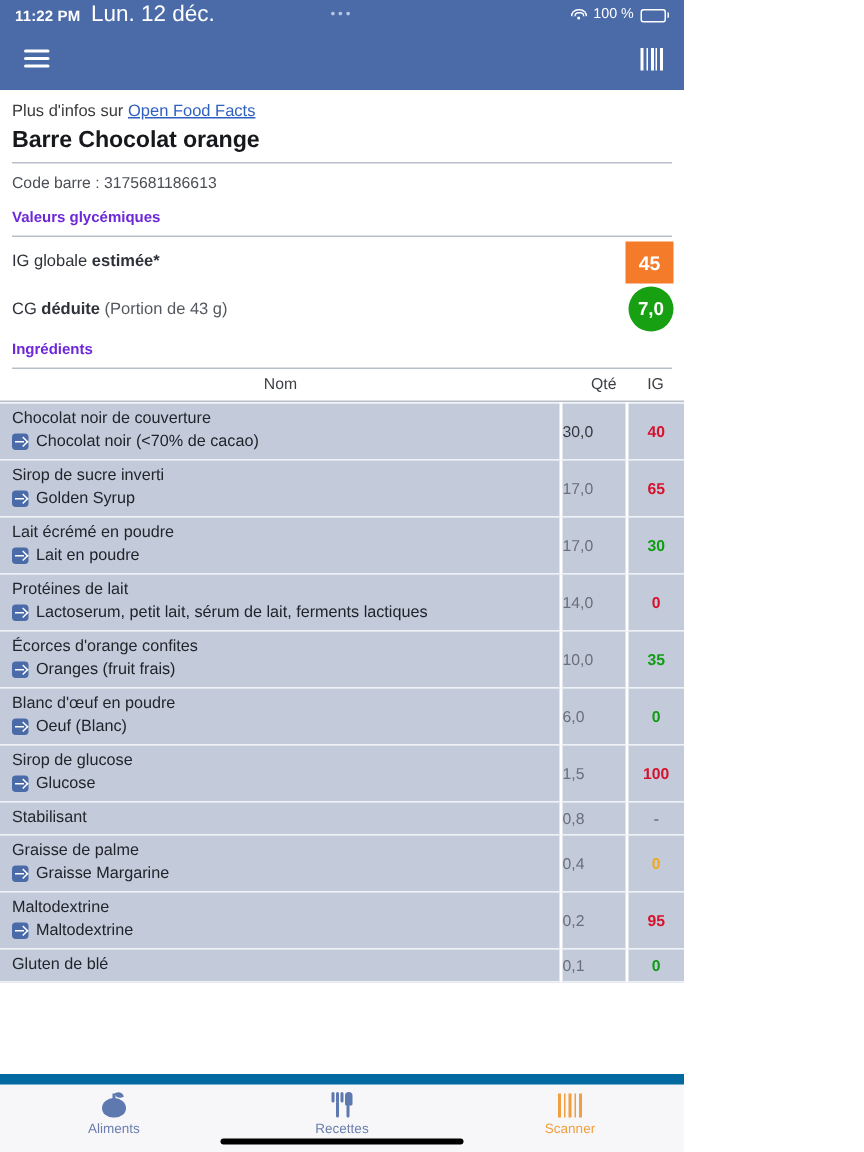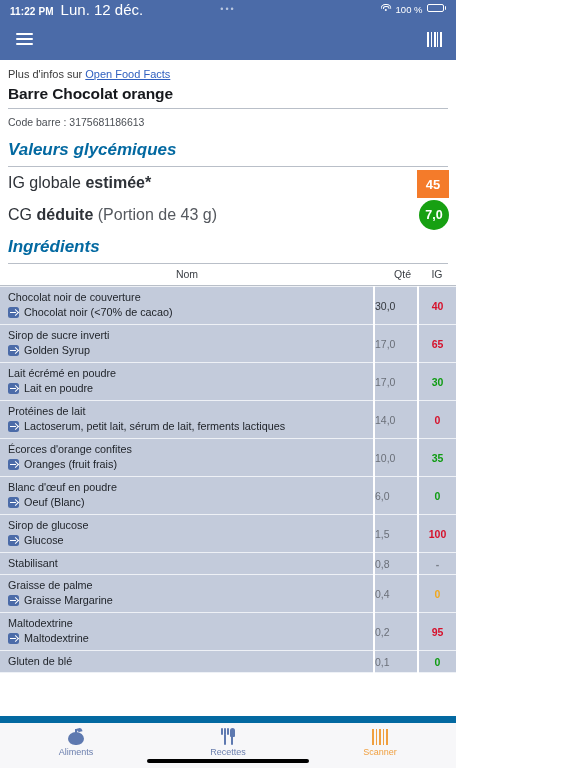--- a/index.html
+++ b/index.html
@@ -18,21 +18,21 @@
     font-size: 10px; flex: 0 0 18px; position: relative;
   }
   .sb-left { display: flex; align-items: baseline; gap: 7px; }
   .sb-time { font-weight: 600; letter-spacing: .1px; }
   .sb-date { font-size: 15px; }
   .sb-center {
     position: absolute; left: 0; right: 0; text-align: center;
     letter-spacing: 2px; font-size: 9px; color: #b9c7e0; pointer-events: none;
   }
   .sb-right {
-    margin-left: auto; display: flex; align-items: flex-start; gap: 4px;
+    margin-left: auto; display: flex; align-items: flex-end; gap: 4px;
     font-size: 9.5px; z-index: 2;
   }
   .wifi-ico { display: inline-block; width: 11px; height: 9px; position: relative; }
   .wifi-ico i {
     position: absolute; border: 1.4px solid #fff; border-bottom: none;
     border-radius: 50% 50% 0 0 / 100% 100% 0 0; left: 50%; transform: translateX(-50%);
   }
   .wifi-ico i:nth-child(1) { width: 11px; height: 5.5px; top: 0; }
   .wifi-ico i:nth-child(2) { width: 6.5px; height: 3.4px; top: 2.4px; }
   .wifi-ico i:nth-child(3) { width: 2.4px; height: 2.4px; top: 5px; border: none; background: #fff; border-radius: 50%; }
@@ -61,30 +61,29 @@
   .infos-line { font-size: 11px; color: #3a3a3a; padding: 8px 8px 2px 8px; }
   .infos-line a { color: #2f5fbf; text-decoration: underline; }
   .product-title {
     font-size: 15.5px; font-weight: 700; color: #16181c;
     padding: 3px 8px 5px 8px; letter-spacing: -.1px;
   }
   .rule { height: 1px; background: #c8cdd4; margin: 0 8px; }
   .rule.strong { background: #b9bfc8; }
   .codebarre { font-size: 10.5px; color: #4b4f55; padding: 7px 8px 6px 8px; }
   .section-h {
-    font-size: 17px; font-weight: 700; color: #0369a1;
+    font-size: 10px; font-weight: 700; color: #6d28d9;
     padding: 6px 8px 6px 8px;
-    font-style: italic;
   }
 
   .val-row {
     display: flex; align-items: center; justify-content: space-between;
     padding: 0 8px; height: 32px; position: relative;
   }
-  .val-label { font-size: 16px; color: #2e3238; text-align: center; }
+  .val-label { font-size: 11px; color: #2e3238; text-align: center; }
   .val-label b { font-weight: 700; }
   .val-label span.light { color: #55595f; }
 
   .badge-sq {
     position: absolute; right: 7px; top: 3px;
     width: 32px; height: 28px; background: #f47b2a; color: #fff;
     display: flex; align-items: center; justify-content: center;
     font-size: 13px; font-weight: 700;
   }
   .badge-ci {

